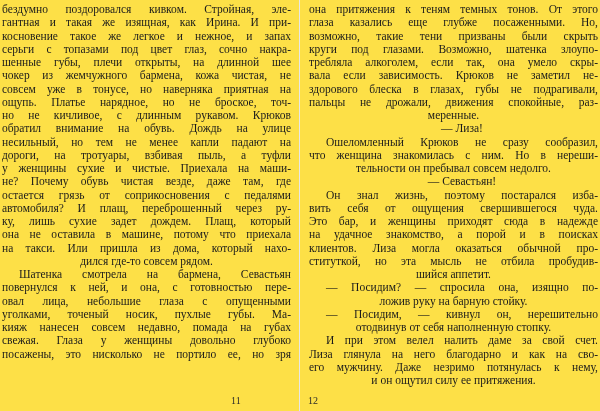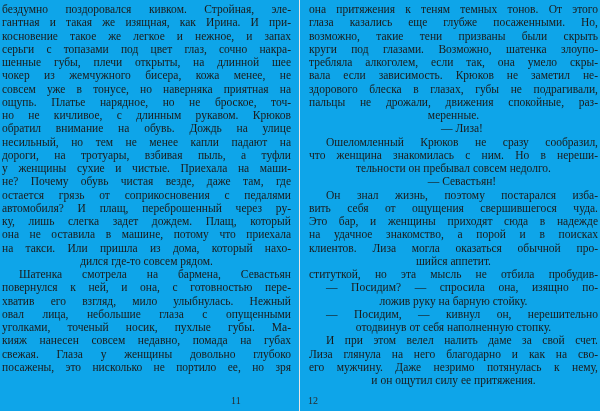--- a/index.html
+++ b/index.html
@@ -4,21 +4,21 @@
 <style>
   html, body {
     margin: 0;
     padding: 0;
     background: #ffffff;
   }
   .spread {
     position: relative;
     width: 600px;
     height: 411px;
-    background: #0ea5e9;
+    background: #fde047;
     overflow: hidden;
     font-family: "Liberation Serif", serif;
     color: #1b1b1b;
   }
   .gutter {
     position: absolute;
     left: 299px;
     top: 0;
     width: 1px;
     height: 411px;
@@ -58,38 +58,37 @@
 <body>
 
 <div class="spread">
 
   <div class="page-text left">
       <div class="line j">бездумно поздоровался кивком. Стройная, эле-</div>
       <div class="line j">гантная и такая же изящная, как Ирина. И при-</div>
       <div class="line j">косновение такое же легкое и нежное, и запах</div>
       <div class="line j">серьги с топазами под цвет глаз, сочно накра-</div>
       <div class="line j">шенные губы, плечи открыты, на длинной шее</div>
-      <div class="line j">чокер из жемчужного бисера, кожа менее, не</div>
+      <div class="line j">чокер из жемчужного бармена, кожа чистая, не</div>
       <div class="line j">совсем уже в тонусе, но наверняка приятная на</div>
       <div class="line j">ощупь. Платье нарядное, но не броское, точ-</div>
       <div class="line j">но не кичливое, с длинным рукавом. Крюков</div>
       <div class="line j">обратил внимание на обувь. Дождь на улице</div>
       <div class="line j">несильный, но тем не менее капли падают на</div>
       <div class="line j">дороги, на тротуары, взбивая пыль, а туфли</div>
       <div class="line j">у женщины сухие и чистые. Приехала на маши-</div>
       <div class="line j">не? Почему обувь чистая везде, даже там, где</div>
       <div class="line j">остается грязь от соприкосновения с педалями</div>
       <div class="line j">автомобиля? И плащ, переброшенный через ру-</div>
-      <div class="line j">ку, лишь слегка задет дождем. Плащ, который</div>
+      <div class="line j">ку, лишь сухие задет дождем. Плащ, который</div>
       <div class="line j">она не оставила в машине, потому что приехала</div>
       <div class="line j">на такси. Или пришла из дома, который нахо-</div>
       <div class="line">дился где-то совсем рядом.</div>
       <div class="line j i">Шатенка смотрела на бармена, Севастьян</div>
       <div class="line j">повернулся к ней, и она, с готовностью пере-</div>
-      <div class="line j">хватив его взгляд, мило улыбнулась. Нежный</div>
       <div class="line j">овал лица, небольшие глаза с опущенными</div>
       <div class="line j">уголками, точеный носик, пухлые губы. Ма-</div>
       <div class="line j">кияж нанесен совсем недавно, помада на губах</div>
       <div class="line j">свежая. Глаза у женщины довольно глубоко</div>
       <div class="line j">посажены, это нисколько не портило ее, но зря</div>
     </div>
 
   <div class="gutter"></div>
 
   <div class="page-text right">
@@ -105,22 +104,22 @@
       <div class="line i">— Лиза!</div>
       <div class="line j i">Ошеломленный Крюков не сразу сообразил,</div>
       <div class="line j">что женщина знакомилась с ним. Но в нереши-</div>
       <div class="line">тельности он пребывал совсем недолго.</div>
       <div class="line i">— Севастьян!</div>
       <div class="line j i">Он знал жизнь, поэтому постарался изба-</div>
       <div class="line j">вить себя от ощущения свершившегося чуда.</div>
       <div class="line j">Это бар, и женщины приходят сюда в надежде</div>
       <div class="line j">на удачное знакомство, а порой и в поисках</div>
       <div class="line j">клиентов. Лиза могла оказаться обычной про-</div>
+      <div class="line j">ституткой, но эта мысль не отбила пробудив-</div>
       <div class="line">шийся аппетит.</div>
-      <div class="line j">ституткой, но эта мысль не отбила пробудив-</div>
       <div class="line j i">— Посидим? — спросила она, изящно по-</div>
       <div class="line">ложив руку на барную стойку.</div>
       <div class="line j i">— Посидим, — кивнул он, нерешительно</div>
       <div class="line">отодвинув от себя наполненную стопку.</div>
       <div class="line j i">И при этом велел налить даме за свой счет.</div>
       <div class="line j">Лиза глянула на него благодарно и как на сво-</div>
       <div class="line j">его мужчину. Даже незримо потянулась к нему,</div>
       <div class="line">и он ощутил силу ее притяжения.</div>
     </div>
 

